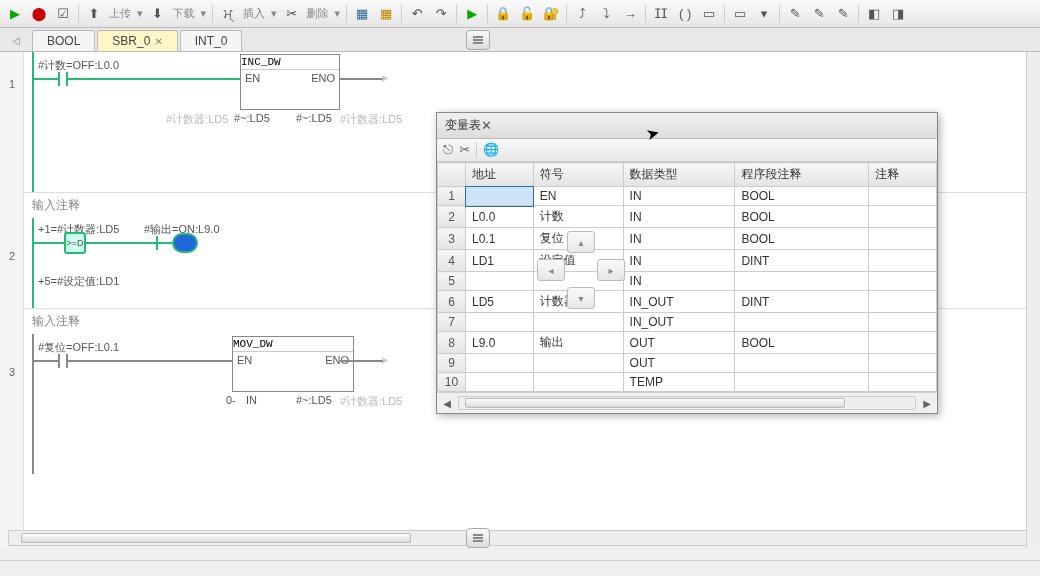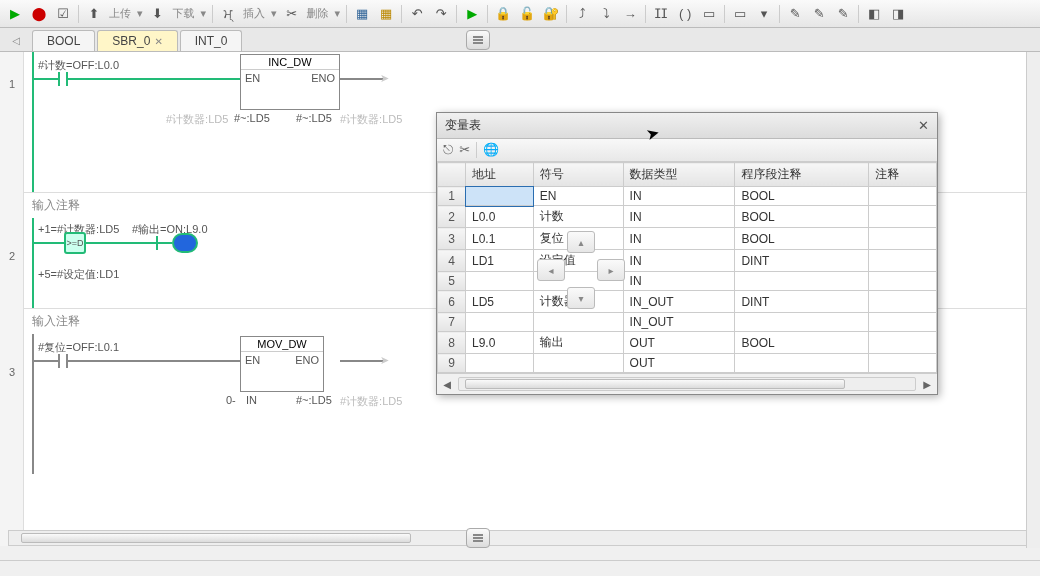--- a/index.html
+++ b/index.html
@@ -39,30 +39,30 @@
 .rail { position: absolute; left: 8px; top: 0; bottom: 0; width: 2px; background: #2b7; }
 .rail.off { background: #888; }
 .seg { position: absolute; height: 2px; background: #2b7; }
 .seg.off { background: #888; }
 .vseg { position: absolute; width: 2px; background: #2b7; }
 .vseg.off { background: #888; }
 .txt { position: absolute; font-size: 11px; color: #555; white-space: nowrap; }
 .txt.gray { color: #bbb; }
 
 .fbox { position: absolute; border: 1px solid #888; background: #fff; }
-.fbox .title { text-align: center; font-size: 11px; border-bottom: 1px solid #ccc; padding: 1px 0; }
+.fbox .title { font-size: 11px; border-bottom: 1px solid #ccc; padding: 1px 0; font-family: Liberation Mono, monospace; }
 .fbox .row { display:flex; justify-content:space-between; padding: 2px 4px; font-size: 11px; color:#555; }
 
 .contact { position: absolute; width: 22px; height: 22px; border: 2px solid #555; border-radius: 3px; display:flex; align-items:center; justify-content:center; font-size:9px; color:#555; background:#fff; }
 .contact.on { border-color:#2b7; background:#cfe; }
 .coil { position: absolute; width: 26px; height: 20px; border: 2px solid #2b7; border-radius: 10px; background: #26d; }
 
 
 .dialog { position: absolute; left: 436px; top: 112px; width: 502px; background: #fdfdfd; border: 1px solid #888; box-shadow: 2px 2px 8px rgba(0,0,0,.3); }
-.dlg-title { background: linear-gradient(#f0f0f0,#dcdcdc); padding: 4px 8px; font-size: 12px; color: #333; border-bottom:1px solid #bbb; display:flex; justify-content:space-between; align-items:center; }
+.dlg-title { background: linear-gradient(#f0f0f0,#dcdcdc); padding: 4px 8px; font-size: 12px; color: #333; border-bottom:1px solid #bbb; display:flex; align-items:center; }
 .dlg-close { font-size: 13px; color: #555; cursor:pointer; }
 .dlg-tools { background: linear-gradient(#f8f8f8,#e8e8e8); padding: 3px 6px; border-bottom:1px solid #ccc; display:flex; gap:6px; }
 .dlg-tools span { font-size:13px; color:#666; cursor:pointer; }
 
 .vtable { width: 100%; border-collapse: collapse; font-size: 12px; }
 .vtable th { background: linear-gradient(#f6f6f6,#e4e4e4); border: 1px solid #ccc; padding: 3px 6px; text-align: left; color:#333; font-weight:normal; }
 .vtable td { border: 1px solid #ccc; padding: 2px 6px; color:#333; background:#fff; height: 18px; }
 .vtable .rnum { background: linear-gradient(#f6f6f6,#e4e4e4); text-align:center; width: 28px; color:#555; }
 .vtable tr.sel td:nth-child(2) { background: #cde3f8; outline: 1px solid #2a6db0; }
 
@@ -189,42 +189,42 @@
       <div class="txt" style="left:210px; top:60px">#~:LD5</div>
       <div class="txt" style="left:272px; top:60px">#~:LD5</div>
       <div class="txt gray" style="left:142px; top:60px">#计数器:LD5</div>
       <div class="txt gray" style="left:316px; top:60px">#计数器:LD5</div>
     </div>
 
     <div class="net-title comment">输入注释</div>
     <div class="net-body" style="height:90px">
       <div class="rail"></div>
       <div class="txt" style="left:14px; top:4px">+1=#计数器:LD5</div>
-      <div class="txt" style="left:108px; top:4px">#输出=ON:L9.0</div>
+      <div class="txt" style="left:120px; top:4px">#输出=ON:L9.0</div>
       <div class="seg" style="left:10px; top:24px; width:30px"></div>
       <div class="contact on" style="left:40px; top:14px">
           <span>&gt;=D</span>
         </div>
       <div class="seg" style="left:62px; top:24px; width:70px"></div>
       <div class="vseg" style="left:132px; top:18px; height:14px"></div>
       <div class="seg" style="left:132px; top:24px; width:16px"></div>
       <div class="coil" style="left:148px; top:15px"></div>
-      <div class="txt" style="left:14px; top:49px">+5=#设定值:LD1</div>
+      <div class="txt" style="left:14px; top:56px">+5=#设定值:LD1</div>
     </div>
 
     <div class="net-title comment">输入注释</div>
     <div class="net-body" style="height:140px">
       <div class="rail off"></div>
       <div class="txt" style="left:14px; top:6px">#复位=OFF:L0.1</div>
       <div class="seg off" style="left:10px; top:26px; width:24px"></div>
       <div class="vseg off" style="left:34px; top:20px; height:14px"></div>
       <div class="vseg off" style="left:42px; top:20px; height:14px"></div>
       <div class="seg off" style="left:42px; top:26px; width:174px"></div>
 
-      <div class="fbox" style="left:216px; top:2px; width:84px; height:56px">
+      <div class="fbox" style="left:208px; top:2px; width:122px; height:56px">
         <div class="title">MOV_DW</div>
         <div class="row">
             <span>EN</span>
             <span>ENO</span>
           </div>
       </div>
       <div class="seg off" style="left:316px; top:26px; width:44px"></div>
       <div class="txt" style="left:356px; top:20px; color:#ccc">➤</div>
 
       <div class="txt" style="left:202px; top:60px">0-</div>
@@ -333,20 +333,28 @@
           <td></td>
         </tr>
         <tr>
           <td class="rnum">9</td>
           <td></td>
           <td></td>
           <td>OUT</td>
           <td></td>
           <td></td>
         </tr>
+        <tr>
+          <td class="rnum">10</td>
+          <td></td>
+          <td></td>
+          <td>TEMP</td>
+          <td></td>
+          <td></td>
+        </tr>
       </tbody>
   </table>
   <div class="dlg-scroll">
     <div class="sarrow">◀</div>
     <div class="track">
         <div class="thumb"></div>
       </div>
     <div class="sarrow">▶</div>
   </div>
 

